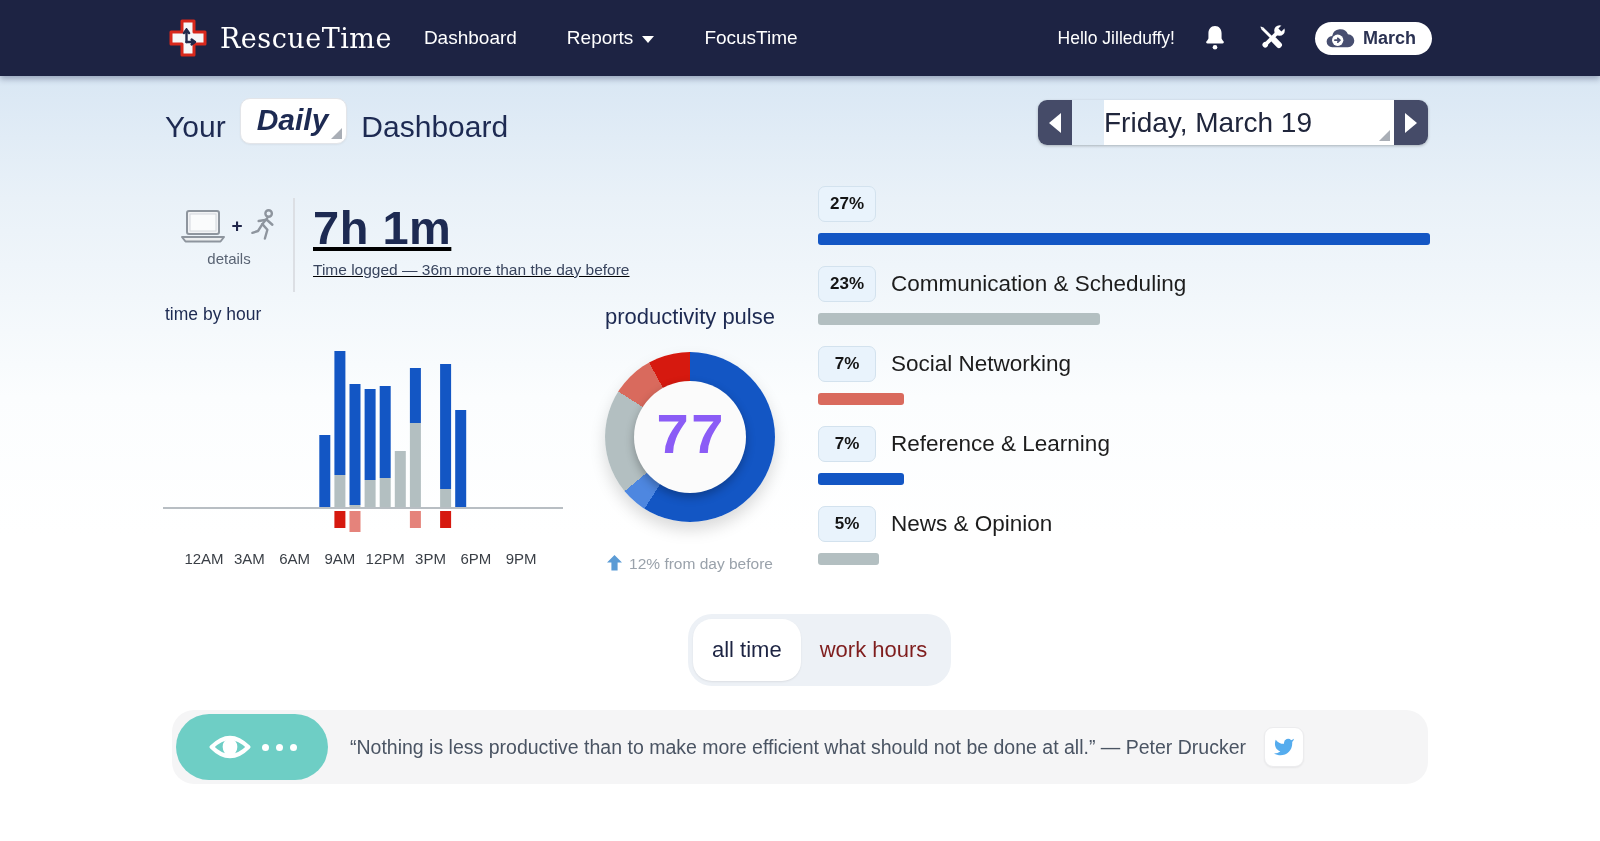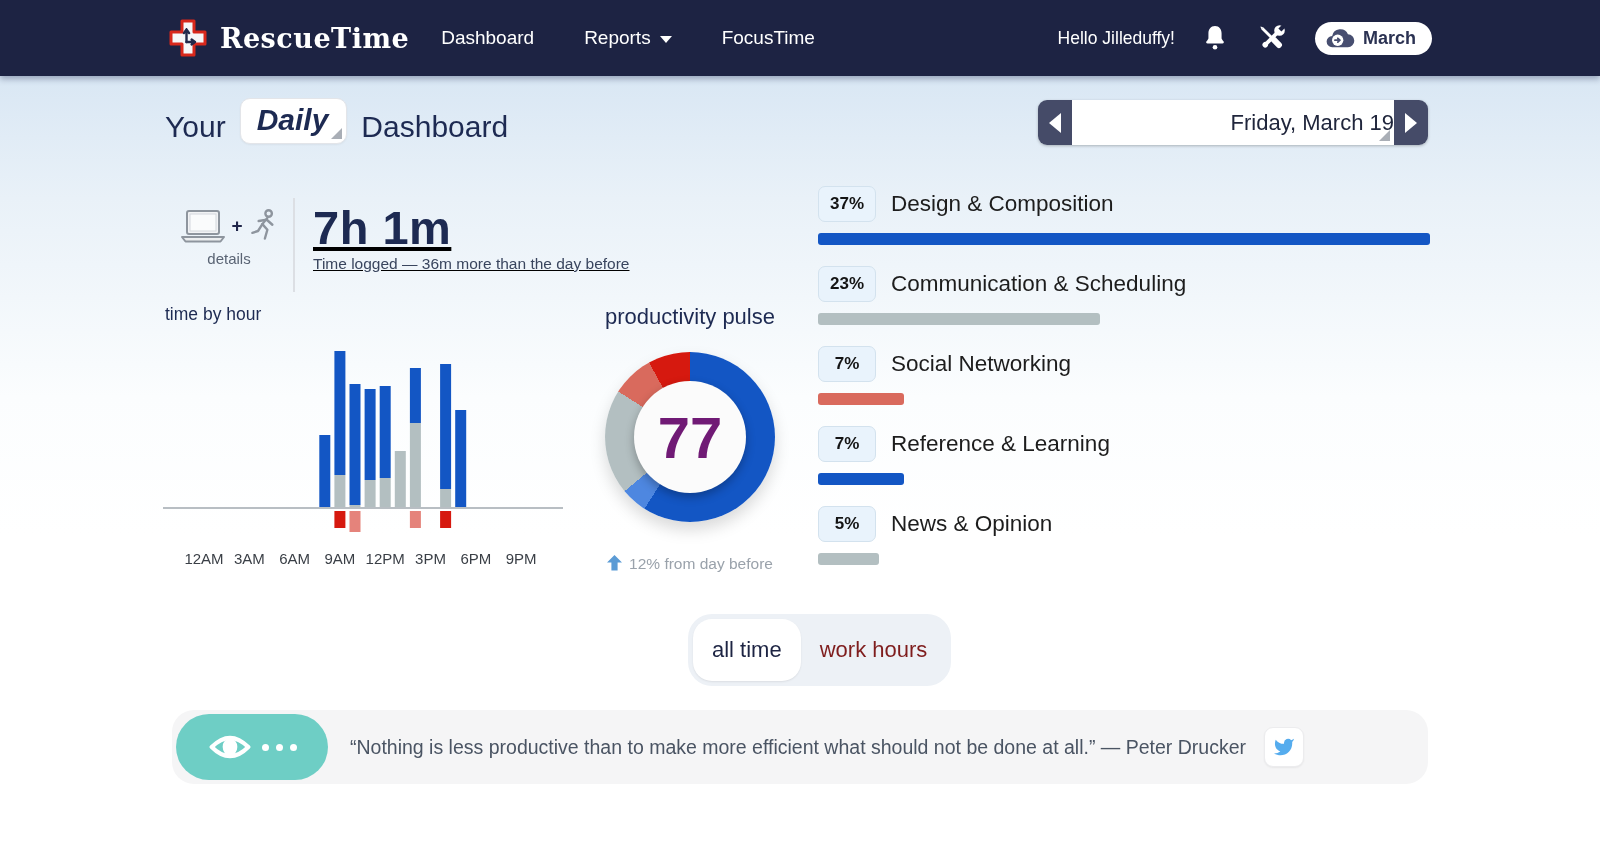--- a/index.html
+++ b/index.html
@@ -4,21 +4,21 @@
 <style>
   * { margin:0; padding:0; box-sizing:border-box; }
   html,body { width:1600px; height:841px; overflow:hidden; background:#fff;
     font-family:"Liberation Sans", sans-serif; }
   #root { position:relative; width:1600px; height:841px; }
 
   
   .navbar { position:relative; z-index:5; height:76px; background:#1d2343; display:flex;
     align-items:center; padding:0 168px; box-shadow:0 3px 6px rgba(30,40,80,.35); }
   .brand { display:flex; align-items:center; gap:12px; cursor:pointer; }
-  .brand-name { color:#fff; font-family:"DejaVu Serif", serif; font-weight:bold; font-size:27px; letter-spacing:.5px; }
+  .brand-name { color:#fff; font-family:"DejaVu Serif", serif; font-weight:normal; font-size:27px; letter-spacing:.5px; }
   .nav-links { display:flex; align-items:center; margin-left:32px; gap:50px; }
   .nav-link { color:#fff; font-size:19px; cursor:pointer; display:flex; align-items:center; }
   .caret { width:0; height:0; border-left:6px solid transparent; border-right:6px solid transparent;
     border-top:7px solid #fff; display:inline-block; margin-left:9px; margin-top:3px; }
   .nav-right { margin-left:auto; display:flex; align-items:center; gap:26px; }
   .greeting { color:#fff; font-size:17.5px; }
   .icon-btn { cursor:pointer; display:flex; align-items:center; }
   .apps-btn { background:#fff; border-radius:20px; padding:6px 16px 6px 10px; display:flex;
     align-items:center; gap:8px; cursor:pointer; }
   .apps-label { color:#2b3252; font-size:18px; font-weight:bold; }
@@ -34,46 +34,46 @@
     padding:4px 18px 6px 16px; font-style:italic; font-weight:bold; color:#1d2a52; cursor:pointer;
     box-shadow:0 1px 2px rgba(0,0,0,.05); }
   .corner { position:absolute; right:4px; bottom:4px; width:0; height:0;
     border-left:11px solid transparent; border-bottom:11px solid #a9aeb6; }
   .date-nav { position:absolute; left:1038px; top:24px; width:390px; height:45px; display:flex;
     border-radius:9px; box-shadow:0 1px 3px rgba(0,0,0,.25); overflow:hidden; }
   .date-btn { width:34px; background:#454b68; display:flex; align-items:center; justify-content:center; cursor:pointer; }
   .tri-left { width:0; height:0; border-top:10px solid transparent; border-bottom:10px solid transparent; border-right:12px solid #fff; }
   .tri-right { width:0; height:0; border-top:10px solid transparent; border-bottom:10px solid transparent; border-left:12px solid #fff; }
   .date-field { position:relative; flex:1; background:#fff; display:flex; align-items:center;
-    justify-content:flex-end; font-size:22px; color:#20263c; cursor:pointer; }
+    justify-content:flex-start; font-size:28px; color:#20263c; cursor:pointer;margin-left:32px; }
 
   
   .summary { position:absolute; left:165px; top:122px; display:flex; }
   .summary-icons { width:128px; text-align:center; padding-top:10px; }
   .icons-row { display:flex; align-items:center; justify-content:center; gap:5px; cursor:pointer; }
   .plus-sign { color:#20264a; font-weight:bold; font-size:19px; }
   .details-label { margin-top:6px; font-size:15px; color:#5a6474; cursor:pointer; }
   .v-divider { width:2px; background:#dcdfe4; height:94px; margin:0 0 0 0; }
   .summary-text { padding-left:18px; padding-top:2px;text-decoration:underline; }
   .big-time { font-size:47px; font-weight:800; color:#1d2a52; letter-spacing:.5px; }
-  .time-note { font-size:15.5px; color:#39455e; }
+  .time-note { margin-top:6px; font-size:15.5px; color:#39455e; }
 
   
   .chart-title { position:absolute; left:165px; top:228px; font-size:17.5px; color:#1d2a52; }
   #hour-chart { position:absolute; left:163px; top:254px; }
   .axis-label { font-size:15px; fill:#3a3f46; }
 
   
   .pulse-title { position:absolute; left:600px; top:228px; width:180px; text-align:center;
     font-size:22px; color:#1d2a52; }
   .donut { position:absolute; left:605px; top:276px; width:170px; height:170px; border-radius:50%;
     display:flex; align-items:center; justify-content:center; box-shadow:0 8px 16px rgba(0,0,0,.15); }
   .donut-hole { width:112px; height:112px; border-radius:50%; background:#fbfbfb;
     box-shadow:0 4px 10px rgba(0,0,0,.28); display:flex; align-items:center; justify-content:center; }
-  .pulse-score { font-family:Liberation Sans, sans-serif; font-size:58px; font-weight:bold; color:#701a75; }
+  .pulse-score { font-family:Liberation Mono, monospace; font-size:58px; font-weight:bold; color:#8b5cf6; }
   .pulse-delta { position:absolute; left:590px; top:479px; width:200px; display:flex;
     align-items:flex-start; justify-content:center; gap:7px; font-size:15.5px; color:#9aa2ab; }
 
   
   .category-list { position:absolute; left:818px; top:110px; width:612px; }
   .category-row { height:68px; margin-bottom:12px; }
   .cat-line { display:flex; align-items:center; gap:15px; }
   .pct-badge { min-width:58px; height:36px; background:#e9f3fc; border:1px solid #d3e2ee;
     border-radius:7px; display:inline-flex; align-items:center; justify-content:center;
     font-size:17px; font-weight:bold; color:#141414; }
@@ -257,22 +257,21 @@
         <svg width="15" height="16" viewBox="0 0 16 17" aria-hidden="true">
           <path d="M8 0 L16 8 H11.3 V16.5 H4.7 V8 H0 Z" fill="#5b9bd5"></path>
         </svg>
       </span>
       <span>12% from day before</span>
     </div>
 
     <div class="category-list" id="category-list">
         <div class="category-row">
           <div class="cat-line">
-            <span class="pct-badge">37%</span>
-            <span class="cat-label">Design &amp; Composition</span>
+            <span class="pct-badge">27%</span>
           </div>
           <div class="cat-bar" style="width: 100%; background: rgb(19, 86, 196);"></div>
         </div>
         <div class="category-row">
           <div class="cat-line">
             <span class="pct-badge">23%</span>
             <span class="cat-label">Communication &amp; Scheduling</span>
           </div>
           <div class="cat-bar" style="width: 46%; background: rgb(179, 191, 193);"></div>
         </div>

